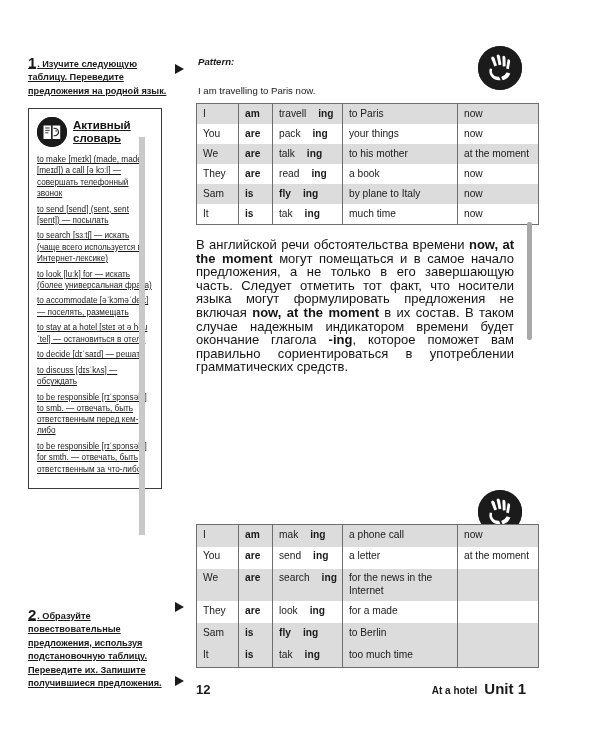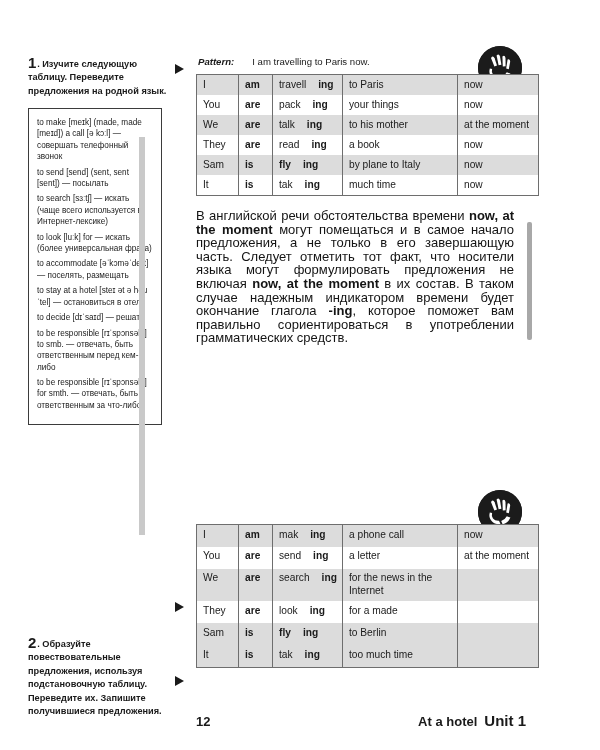--- a/index.html
+++ b/index.html
@@ -20,20 +20,21 @@
     height: 750px;
     padding: 0;
   }
 
   
   .left-col {
     position: absolute;
     left: 28px;
     top: 56px;
     width: 142px;
+    text-decoration: underline;
   }
 
   .task-block { margin-bottom: 10px; }
 
   .task-num {
     font-size: 15px;
     font-weight: bold;
     letter-spacing: -0.2px;
   }
 
@@ -97,20 +98,21 @@
     top: 56px;
     width: 330px;
   }
 
   .pattern-line {
     font-size: 9.6px;
     margin-bottom: 7px;
     display: flex;
     gap: 18px;
     padding-left: 2px;
+    flex-direction: column;
   }
   .pattern-label { font-style: italic; font-weight: bold; }
   .pattern-sentence { font-weight: normal; }
 
   
   .tri {
     position: absolute;
     width: 0; height: 0;
     border-top: 5.5px solid transparent;
     border-bottom: 5.5px solid transparent;
@@ -177,63 +179,81 @@
   }
 
   
   .table2-wrap { position: absolute; left: 196px; top: 524px; }
   table.grammar2 td { height: 22px; }
 
   
   .footer {
     position: absolute;
     left: 196px;
-    top: 712px;
+    top: 680px;
     width: 330px;
     display: flex;
     justify-content: space-between;
     align-items: baseline;
     text-align: center;
   }
   .page-num { font-size: 13px; font-weight: bold; }
   .footer-right { display: flex; align-items: baseline; gap: 7px; }
-  .chapter-name { font-size: 13px; font-weight: bold; }
+  .chapter-name { font-size: 10px; font-weight: bold; }
   .unit-name { font-size: 15px; font-weight: bold; }
 </style>
 </head>
 <body>
 
 <div class="page">
 
   <div class="left-col">
 
     <div class="task-block">
       <div class="task-text"><span class="task-num">1</span><span>. Изучите следующую таблицу. Переведите предложения на родной язык.</span></div>
     </div>
 
     <div class="vocab-box">
+      <div class="vocab-head">
+        <span class="book-icon">
+          <svg width="30" height="30" viewBox="0 0 30 30">
+            <circle cx="15" cy="15" r="15" fill="#1a1a1a"></circle>
+            <path d="M6.5 8.5 L14.2 8.5 L14.2 22 L6.5 22 Z" fill="#ffffff"></path>
+            <path d="M15.4 8.5 L23.2 8.5 L23.2 22 L15.4 22 Z" fill="#ffffff"></path>
+            <path d="M14.2 8.5 L15.4 8.5 L15.4 22 L14.2 22 Z" fill="#1a1a1a"></path>
+            <path d="M16.6 11.4 q3.4 -0.6 4.6 2.1 q0.9 2.2 -0.6 3.9 q-1.5 1.7 -4 1.3" fill="none" stroke="#1a1a1a" stroke-width="1.1"></path>
+            <circle cx="19.1" cy="13.9" r="0.75" fill="#1a1a1a"></circle>
+            <path d="M8.2 11 L12.6 11 M8.2 13.4 L12.6 13.4 M8.2 15.8 L11.4 15.8" stroke="#1a1a1a" stroke-width="0.9"></path>
+          </svg>
+        </span>
+        <span class="vocab-title">
+          <span>Активный</span><br>
+          <span>словарь</span>
+        </span>
+      </div>
 
       <div class="vocab-list">
         <div class="vocab-item">to make [meɪk] (made, made [meɪd]) a call [ə kɔːl] — совершать телефонный звонок</div>
         <div class="vocab-item">to send [send] (sent, sent [sent]) — посылать</div>
         <div class="vocab-item">to search [sɜːtʃ] — искать (чаще всего используется в Интернет-лексике)</div>
         <div class="vocab-item">to look [luːk] for — искать (более универсальная фраза)</div>
         <div class="vocab-item">to accommodate [əˈkɔməˈdeɪt] — поселять, размещать</div>
         <div class="vocab-item">to stay at a hotel [steɪ ət ə həuˈtel] — остановиться в отеле</div>
         <div class="vocab-item">to decide [dɪˈsaɪd] — решать</div>
+        <div class="vocab-item">to discuss [dɪsˈkʌs] — обсуждать</div>
         <div class="vocab-item">to be responsible [rɪˈspɔnsəbl] to smb. — отвечать, быть ответственным перед кем-либо</div>
         <div class="vocab-item">to be responsible [rɪˈspɔnsəbl] for smth. — отвечать, быть ответственным за что-либо</div>
       </div>
     </div>
 
   </div>
 
   <div class="vocab-shadow"></div>
 
-  <div class="left-col" style="top:636px;">
+  <div class="left-col" style="top:608px;">
     <div class="task-text"><span class="task-num">2</span><span>. Образуйте повествовательные предложения, используя подстановочную таблицу. Переведите их. Запишите получившиеся предложения.</span></div>
   </div>
 
   <span class="tri tri-1"></span>
   <span class="tri tri-2"></span>
   <span class="tri tri-3"></span>
 
   <span class="hand-icon hand-1">
     <svg width="44" height="44" viewBox="0 0 44 44">
       <circle cx="22" cy="22" r="22" fill="#1b1b1b"></circle>

